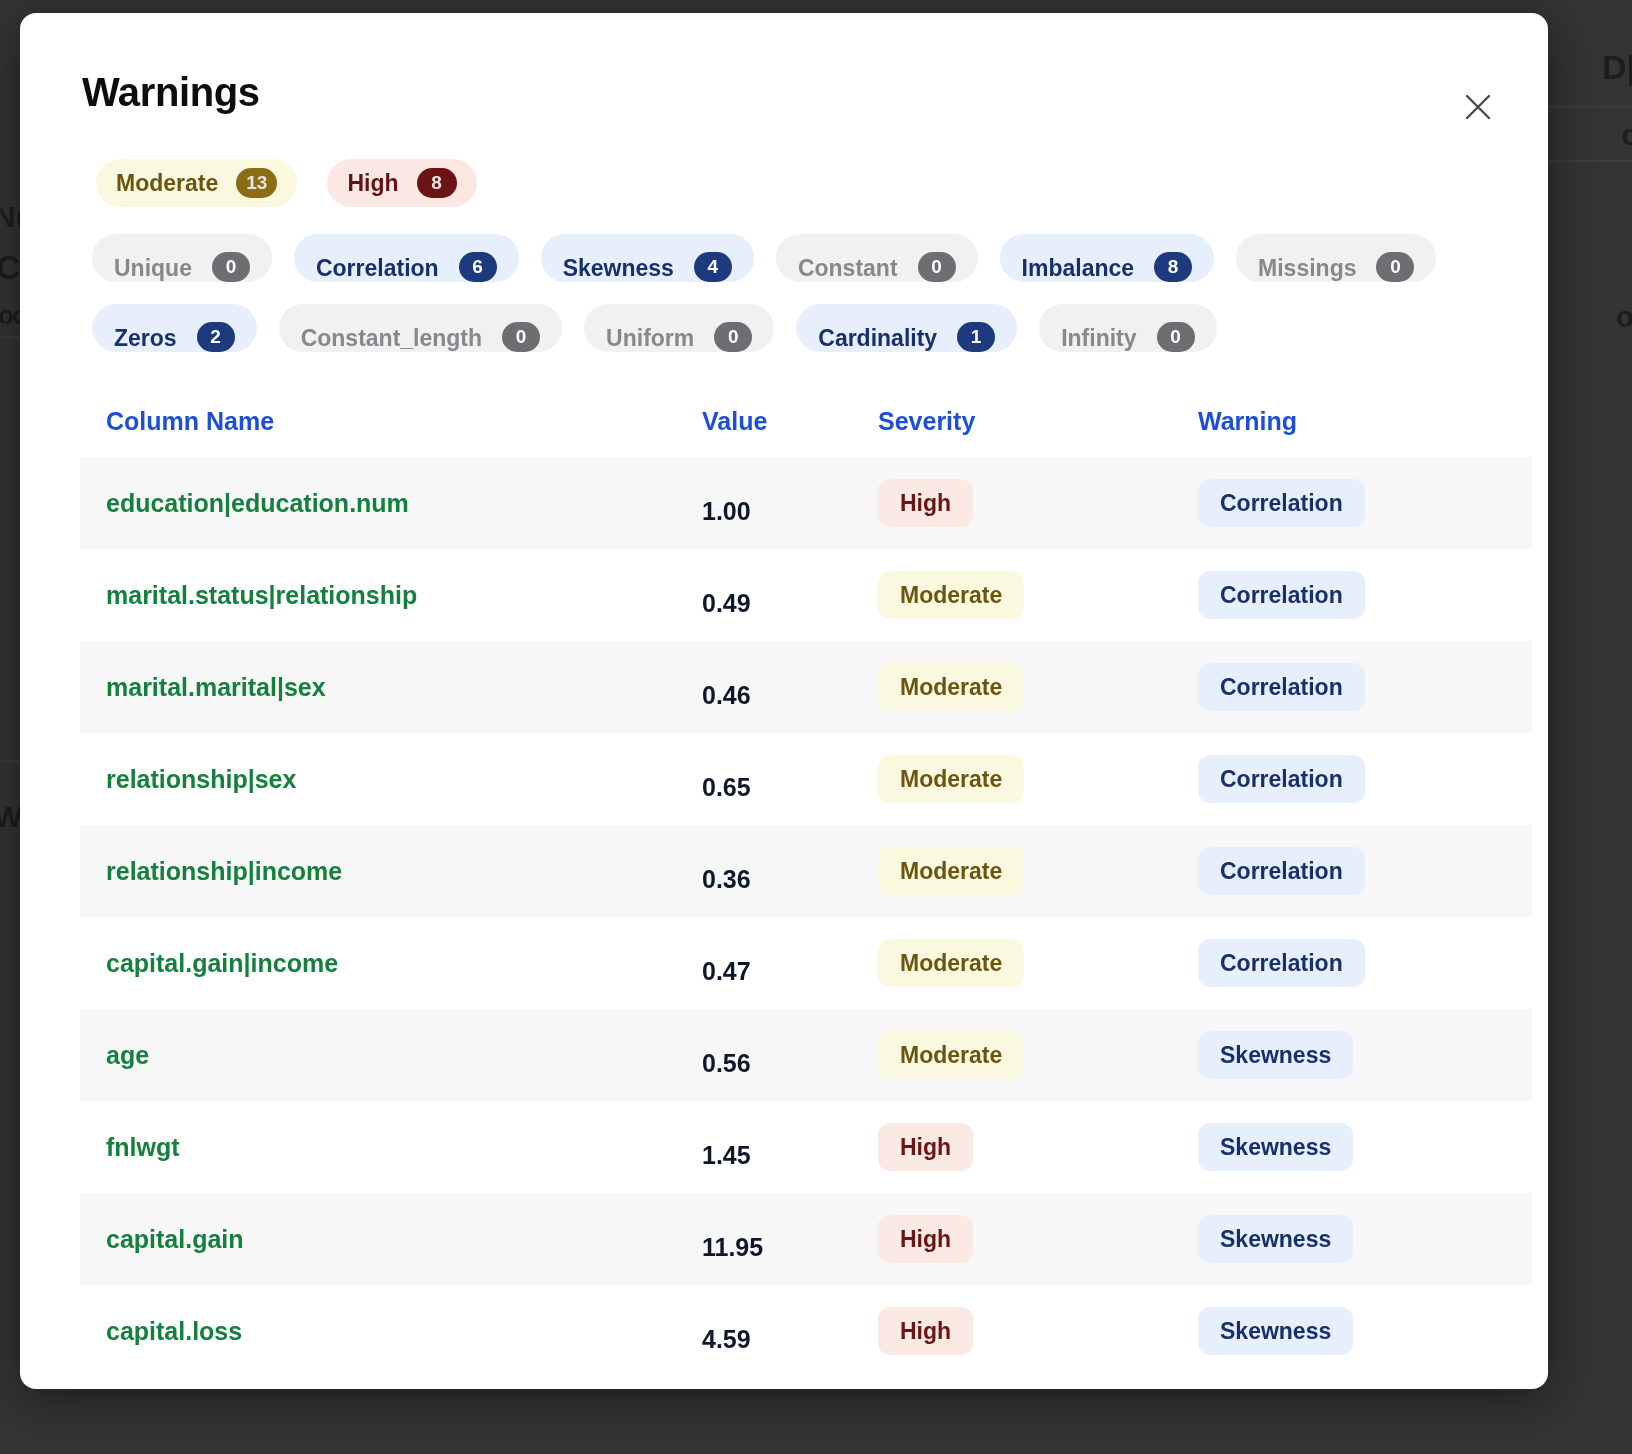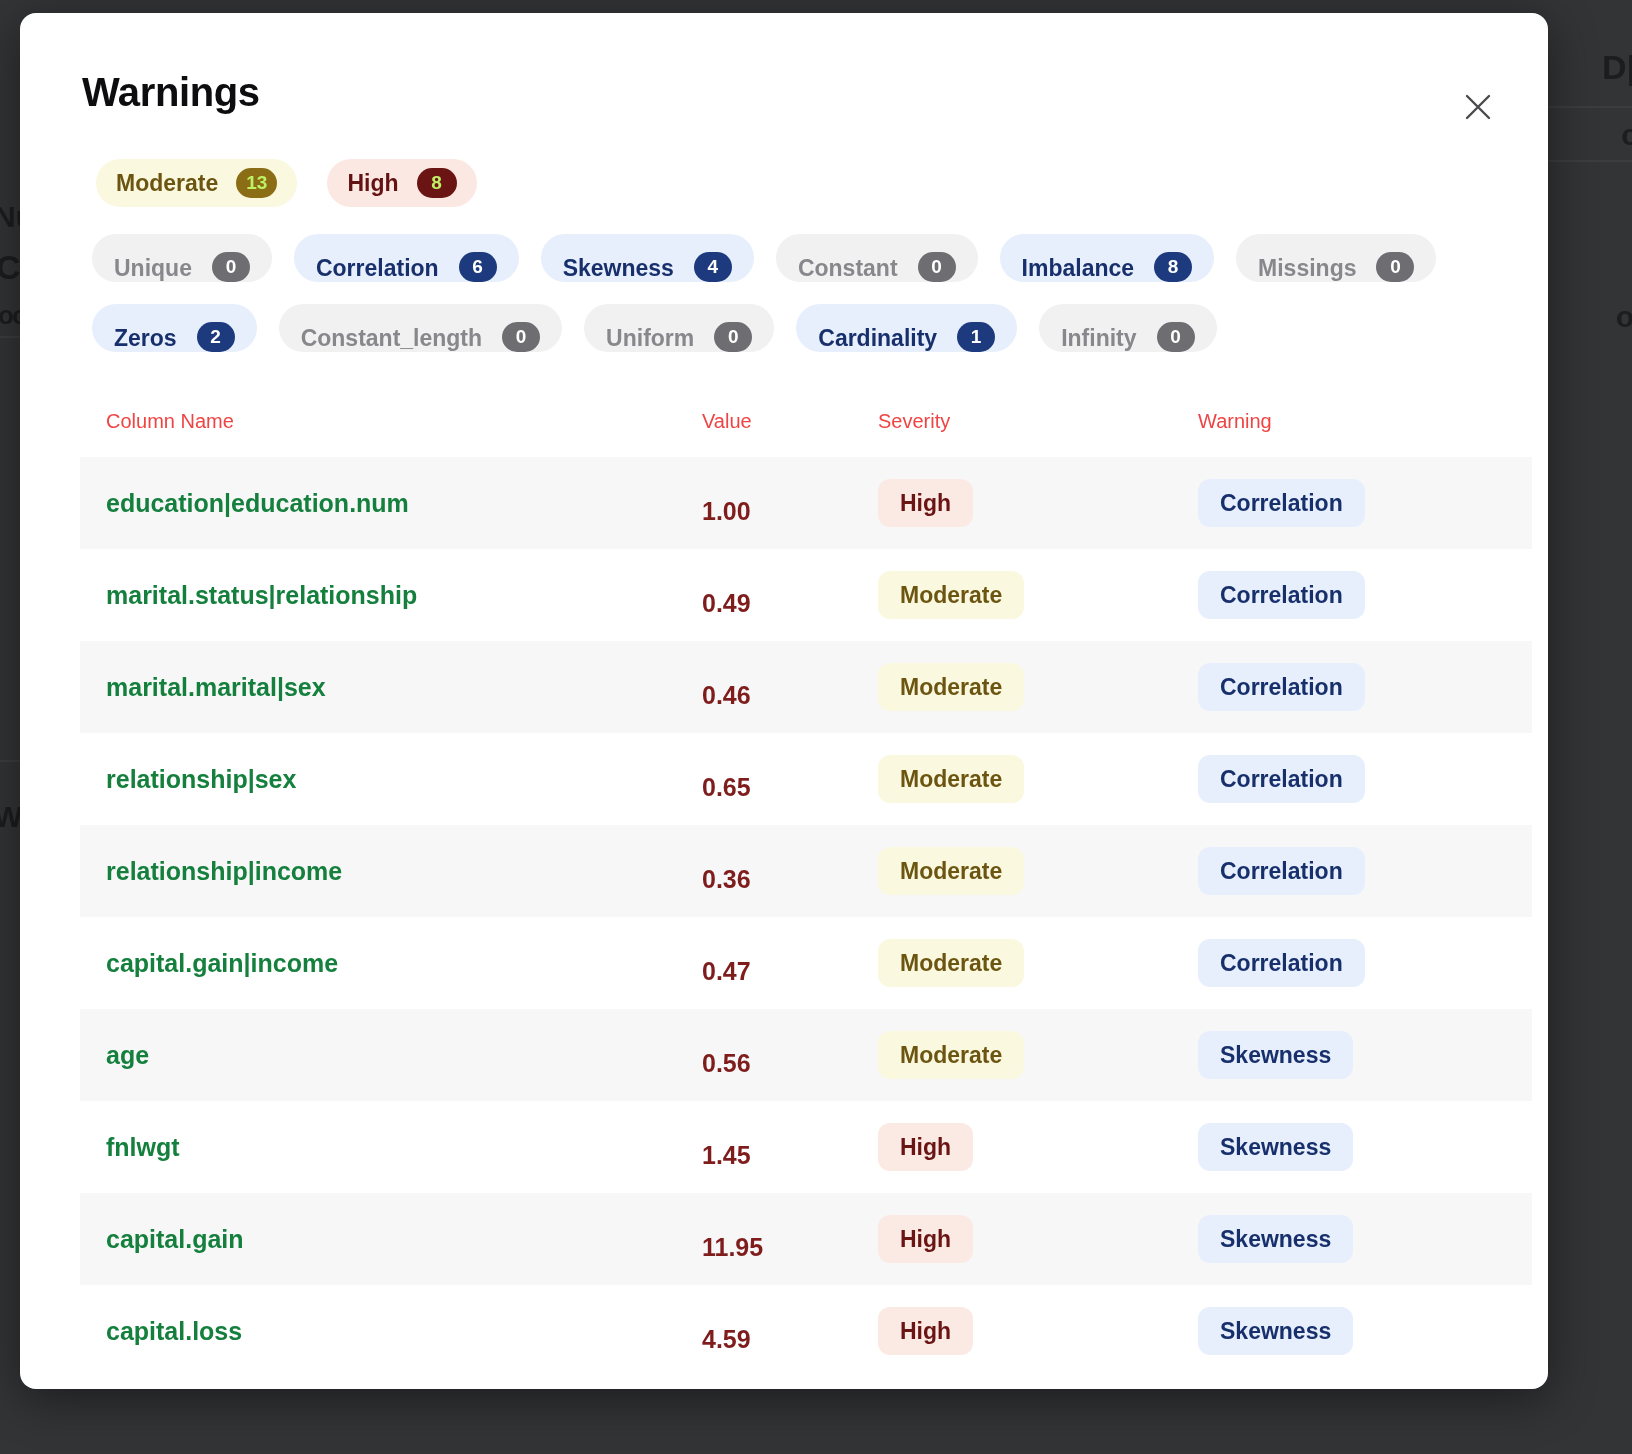--- a/index.html
+++ b/index.html
@@ -106,21 +106,21 @@
   .sev-pill .count {
     display: inline-flex;
     align-items: center;
     justify-content: center;
     min-width: 40px;
     height: 30px;
     padding: 0 10px;
     border-radius: 15px;
     font-size: 19px;
     font-weight: 700;
-    color: #bef264;
+    color: #e5e5e5;
   }
   .sev-moderate { background: #fbf8e0; color: #6b5511; }
   .sev-moderate .count { background: #8a6d14; }
   .sev-high { background: #fbe8e2; color: #631313; }
   .sev-high .count { background: #6b1414; }
 
   
   .type-rows {
     position: absolute;
     left: 72px;
@@ -170,39 +170,39 @@
   .thead, .trow {
     display: grid;
     grid-template-columns: 596px 176px 320px 1fr;
     align-items: center;
   }
   .thead {
     height: 72px;
     padding-left: 26px;
   }
   .th {
-    font-size: 20px;
-    font-weight: 400;
-    color: #ef4444;
+    font-size: 25px;
+    font-weight: 700;
+    color: #1d4ed8;
   }
   .trow {
     height: 92px;
     padding-left: 26px;
   }
   .trow.alt { background: #f7f7f8; }
 
   .cell-col {
     font-size: 25px;
     font-weight: 700;
     color: #15803d;
   }
   .cell-val {
     font-size: 25px;
     font-weight: 700;
-    color: #7f1d1d;
+    color: #0f172a;
     margin-top: 16px;
   }
   .badge {
     display: inline-flex;
     align-items: center;
     justify-content: center;
     height: 48px;
     padding: 0 22px;
     border-radius: 12px;
     font-size: 23px;

